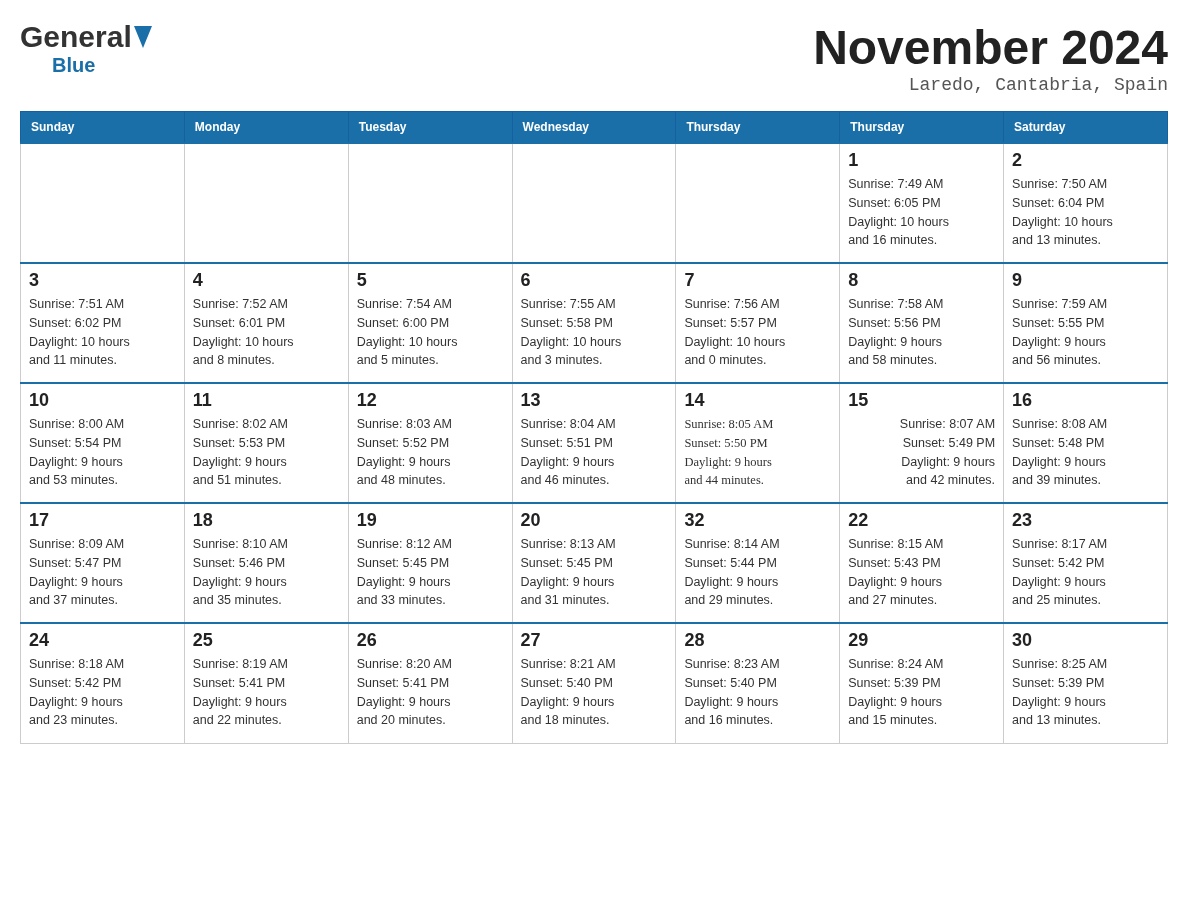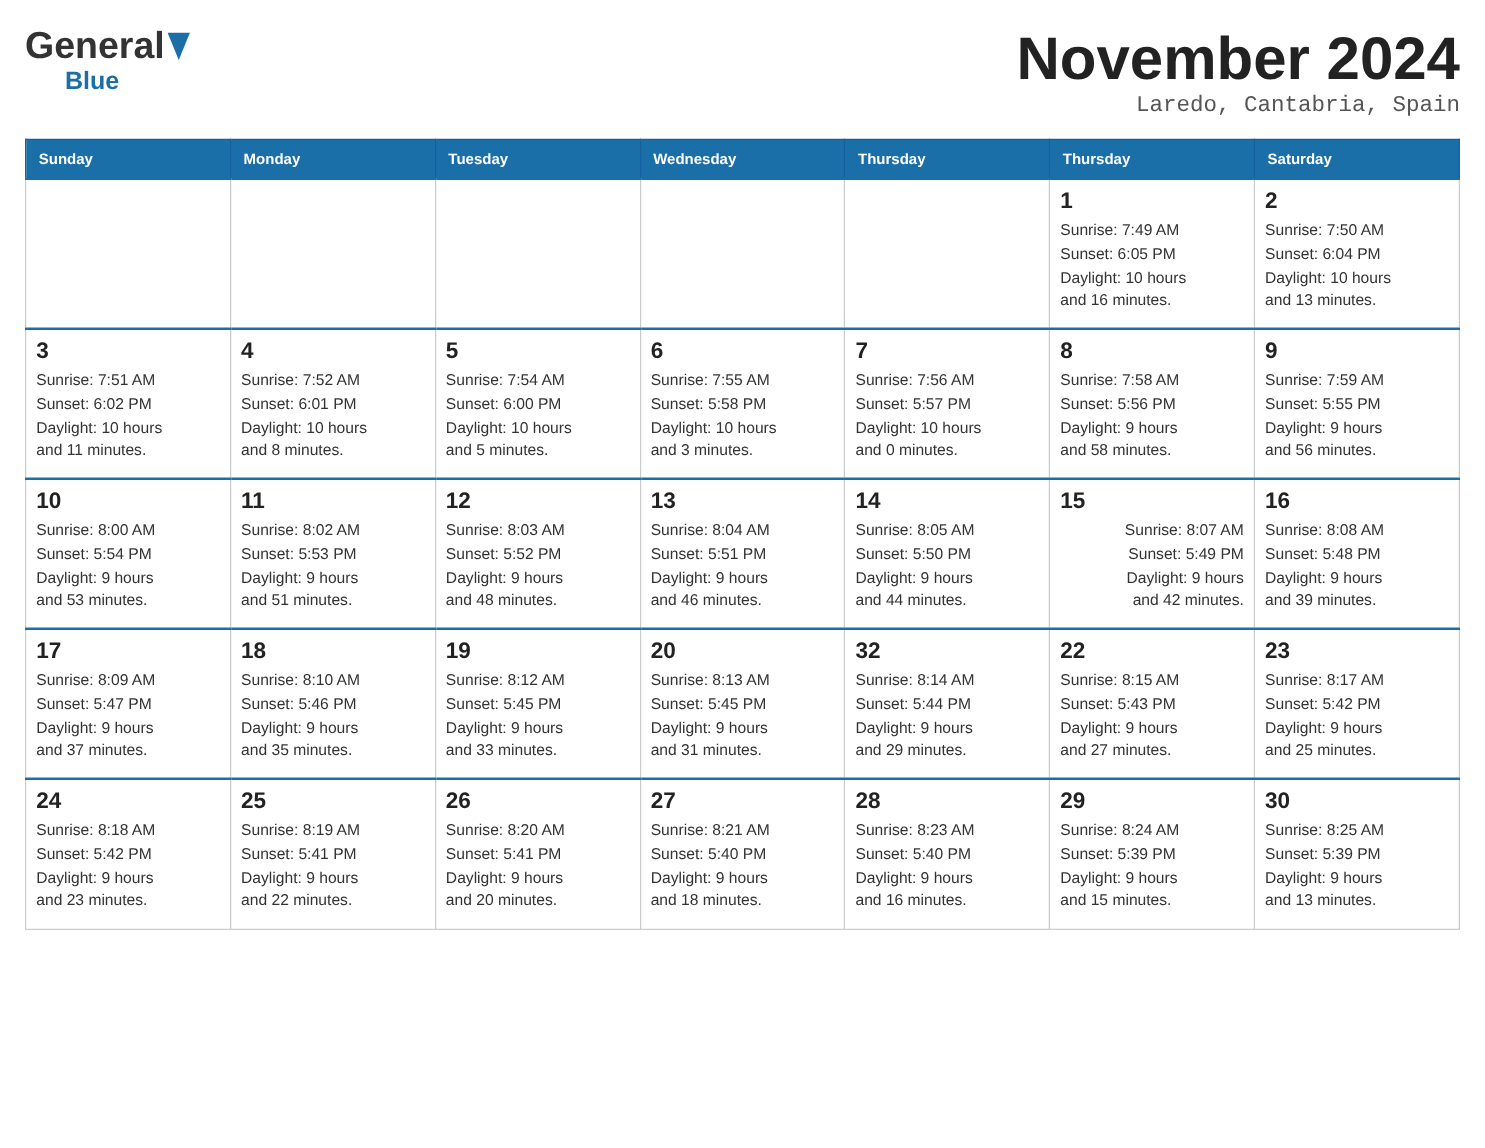--- a/index.html
+++ b/index.html
@@ -207,21 +207,21 @@
         </td>
         <td>
           <div class="day-number">13</div>
           <div class="day-info" style="white-space: pre-line;">Sunrise: 8:04 AM
 Sunset: 5:51 PM
 Daylight: 9 hours
 and 46 minutes.</div>
         </td>
         <td>
           <div class="day-number">14</div>
-          <div class="day-info" style="white-space: pre-line;">Sunrise: 8:05 AM
+          <div class="day-info" style="white-space: pre-line; font-family: Liberation Serif, serif;">Sunrise: 8:05 AM
 Sunset: 5:50 PM
 Daylight: 9 hours
 and 44 minutes.</div>
         </td>
         <td>
           <div class="day-number">15</div>
           <div class="day-info" style="white-space: pre-line; text-align: right;">Sunrise: 8:07 AM
 Sunset: 5:49 PM
 Daylight: 9 hours
 and 42 minutes.</div>

